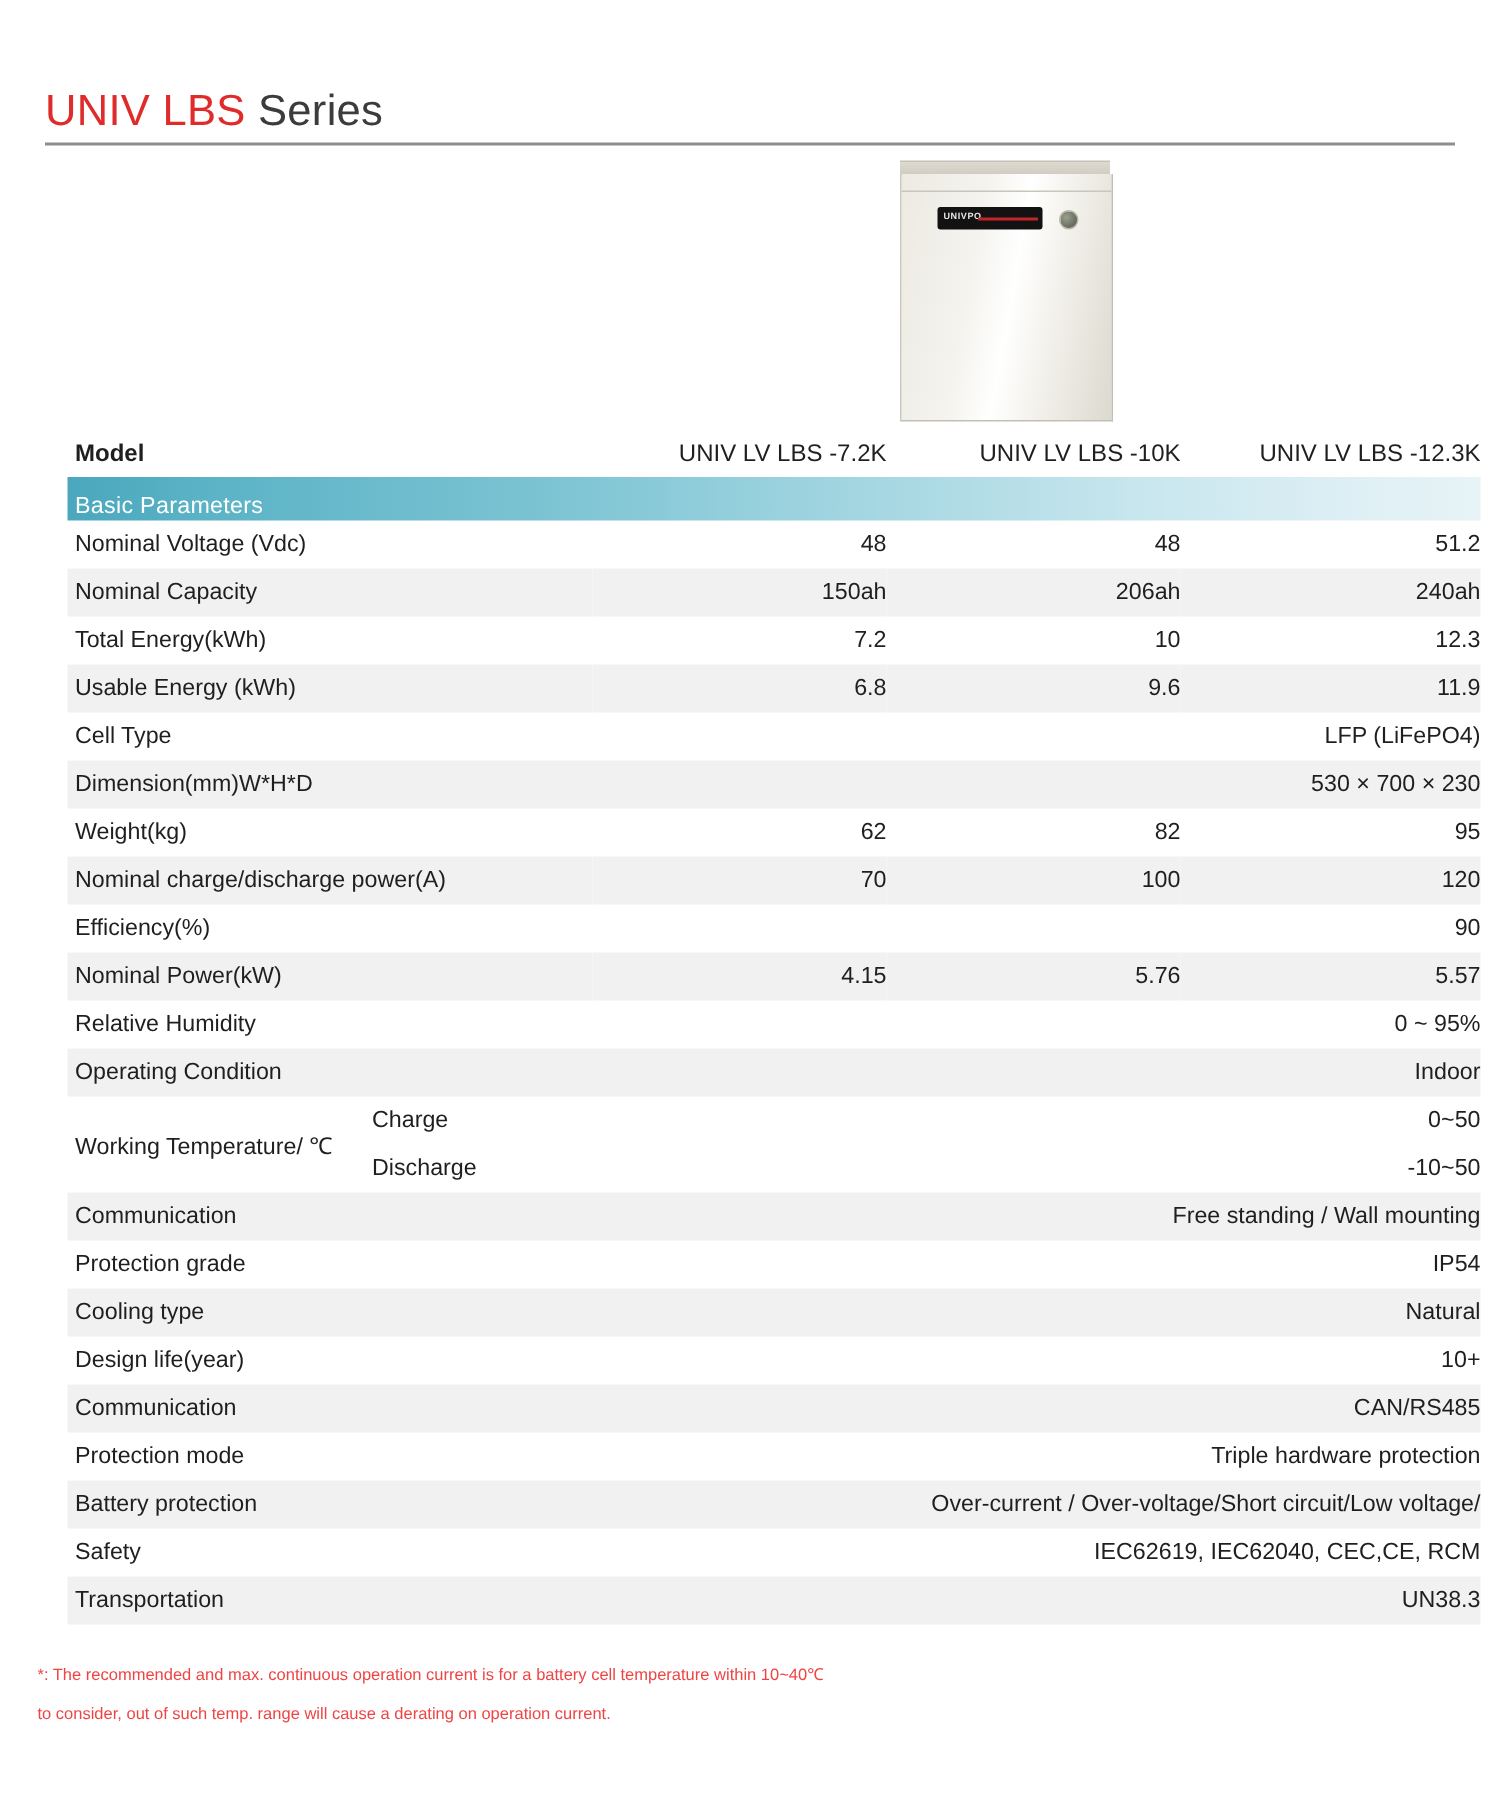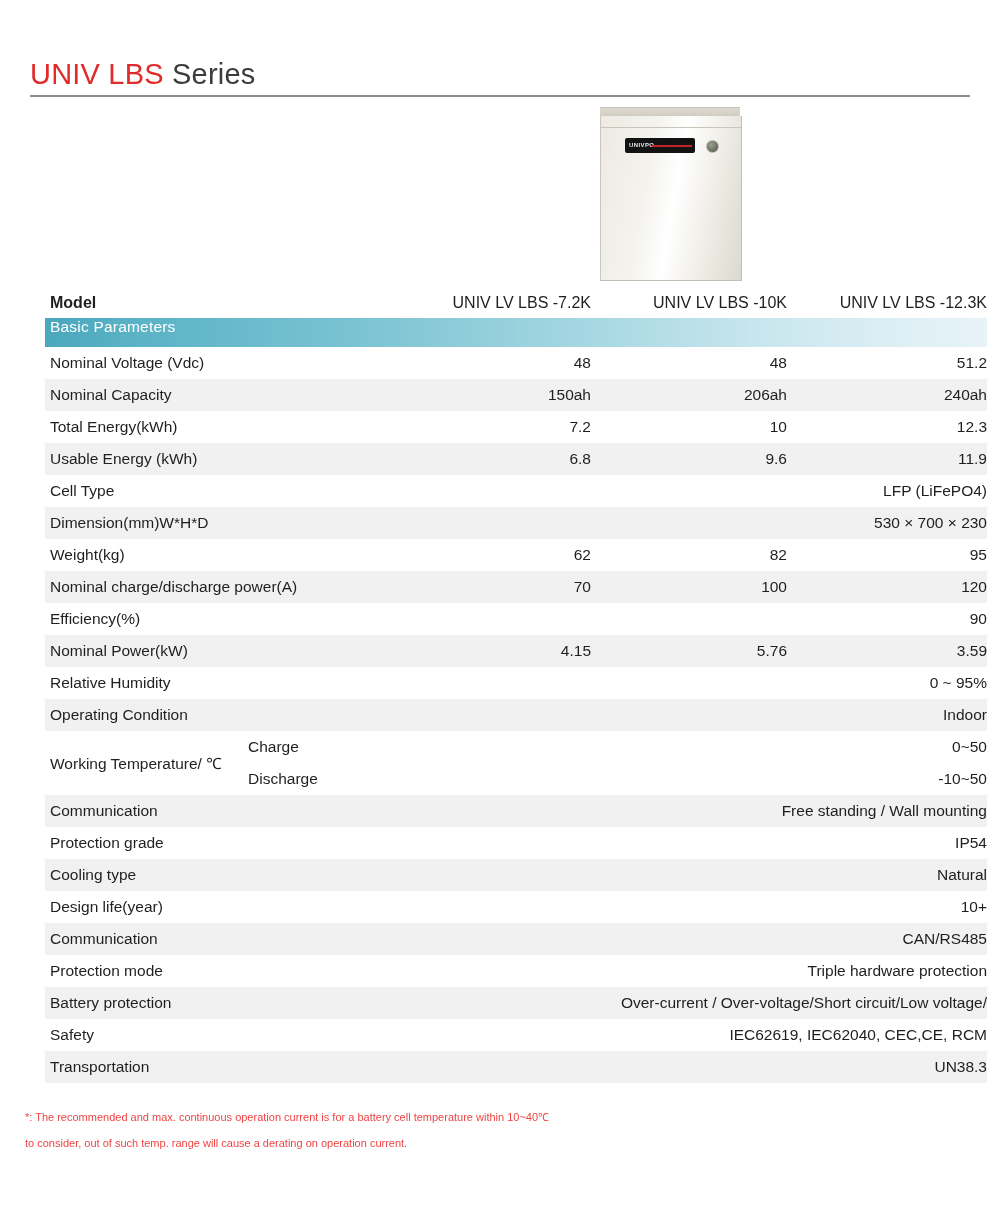--- a/index.html
+++ b/index.html
@@ -150,21 +150,21 @@
     height: 29px;
     background: linear-gradient(90deg,
       #4aa7bd 0%,
       #5bb3c6 10%,
       #79c2d2 32%,
       #a3d6e1 56%,
       #c8e6ee 76%,
       #dff0f5 92%,
       #e7f3f7 100%);
     display: flex;
-    align-items: flex-start;
+    align-items: flex-end;
   }
   .section-banner span {
     color: #ffffff;
     font-size: 15.5px;
     padding-left: 5px;
     letter-spacing: .2px;
   }
 
   
   .footnote {
@@ -277,21 +277,21 @@
       </tr>
       <tr>
         <td class="label">Efficiency(%)</td>
         <td class="val" colspan="4">90</td>
       </tr>
       <tr class="row-alt">
         <td class="label">Nominal Power(kW)</td>
         <td></td>
         <td class="val">4.15</td>
         <td class="val">5.76</td>
-        <td class="val">3.59</td>
+        <td class="val">5.57</td>
       </tr>
       <tr>
         <td class="label">Relative Humidity</td>
         <td class="val" colspan="4">0 ~ 95%</td>
       </tr>
       <tr class="row-alt">
         <td class="label">Operating Condition</td>
         <td class="val" colspan="4">Indoor</td>
       </tr>
       <tr>

